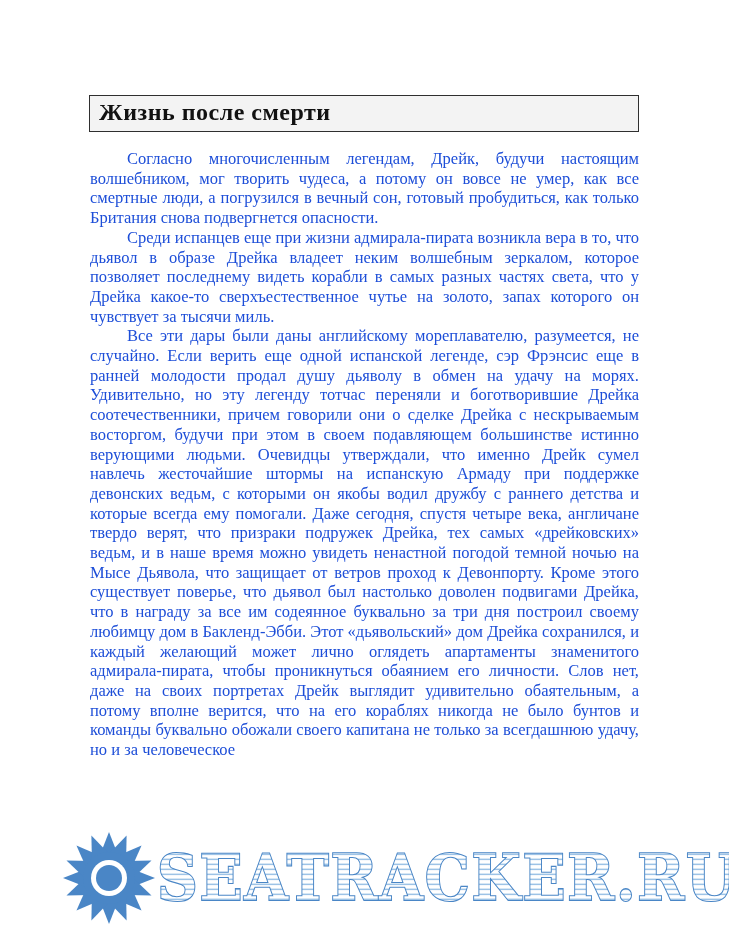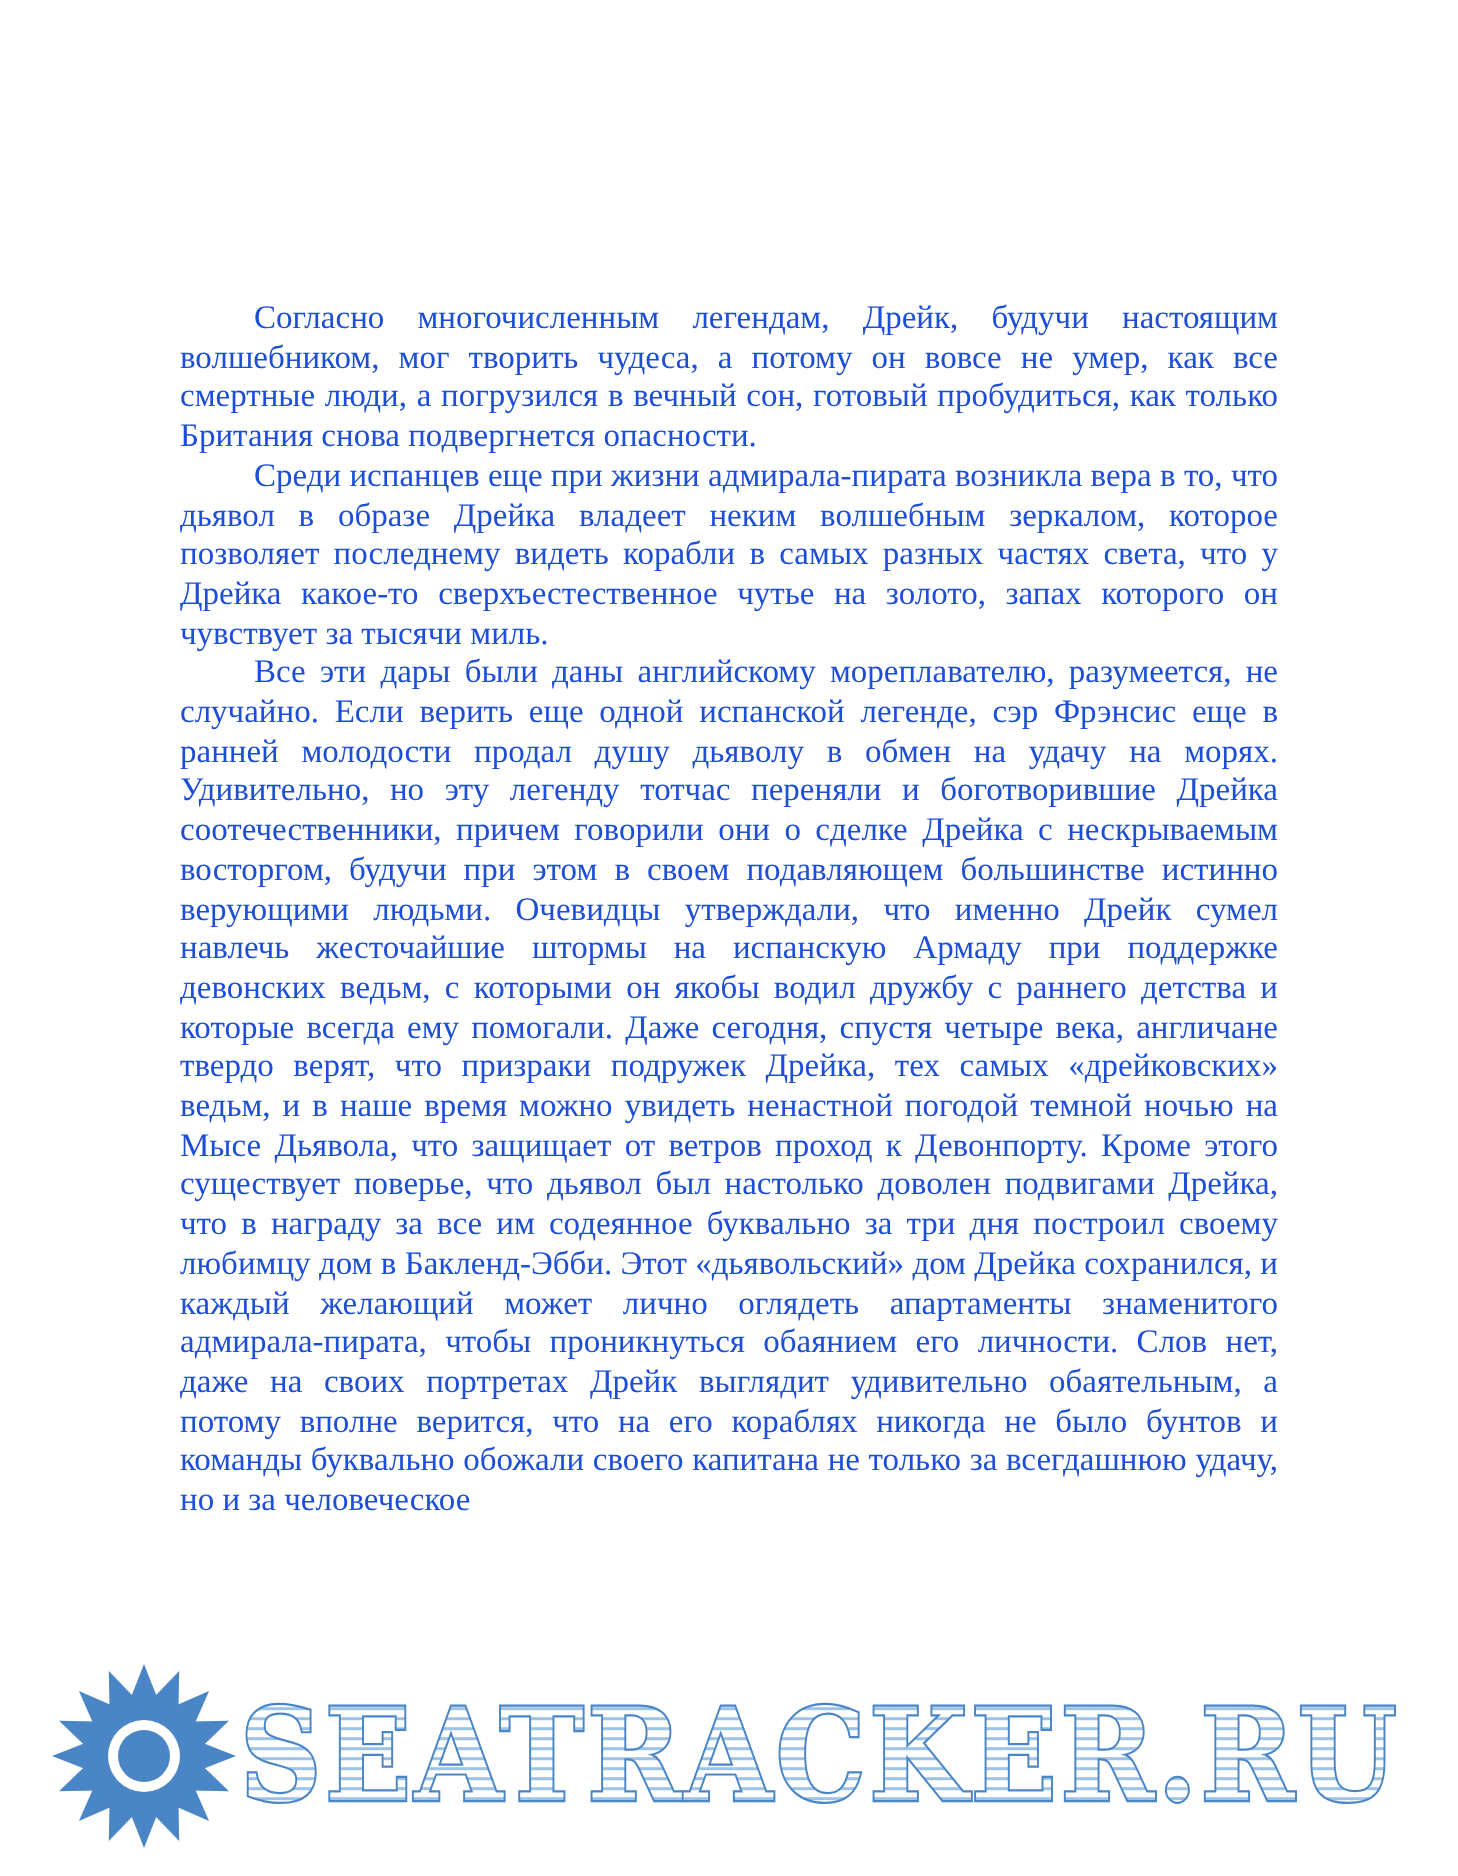--- a/index.html
+++ b/index.html
@@ -41,28 +41,32 @@
   .content p {
     margin: 0;
     text-indent: 37px;
   }
   .watermark {
     position: absolute;
     left: 0;
     top: 826px;
     width: 670px;
     height: 112px;
+    padding-left: 37px;
   }
   .watermark svg { display: block; }
 </style>
 </head>
 <body>
 
 <div class="page">
 
+  <div class="title-box">
+    <span class="title-text">Жизнь после смерти</span>
+  </div>
 
   <div class="content">
     <p>Согласно многочисленным легендам, Дрейк, будучи настоящим волшебником, мог творить чудеса, а потому он вовсе не умер, как все смертные люди, а погрузился в вечный сон, готовый пробудиться, как только Британия снова подвергнется опасности.</p>
     <p>Среди испанцев еще при жизни адмирала-пирата возникла вера в то, что дьявол в образе Дрейка владеет неким волшебным зеркалом, которое позволяет последнему видеть корабли в самых разных частях света, что у Дрейка какое-то сверхъестественное чутье на золото, запах которого он чувствует за тысячи миль.</p>
     <p>Все эти дары были даны английскому мореплавателю, разумеется, не случайно. Если верить еще одной испанской легенде, сэр Фрэнсис еще в ранней молодости продал душу дьяволу в обмен на удачу на морях. Удивительно, но эту легенду тотчас переняли и боготворившие Дрейка соотечественники, причем говорили они о сделке Дрейка с нескрываемым восторгом, будучи при этом в своем подавляющем большинстве истинно верующими людьми. Очевидцы утверждали, что именно Дрейк сумел навлечь жесточайшие штормы на испанскую Армаду при поддержке девонских ведьм, с которыми он якобы водил дружбу с раннего детства и которые всегда ему помогали. Даже сегодня, спустя четыре века, англичане твердо верят, что призраки подружек Дрейка, тех самых «дрейковских» ведьм, и в наше время можно увидеть ненастной погодой темной ночью на Мысе Дьявола, что защищает от ветров проход к Девонпорту. Кроме этого существует поверье, что дьявол был настолько доволен подвигами Дрейка, что в награду за все им содеянное буквально за три дня построил своему любимцу дом в Бакленд-Эбби. Этот «дьявольский» дом Дрейка сохранился, и каждый желающий может лично оглядеть апартаменты знаменитого адмирала-пирата, чтобы проникнуться обаянием его личности. Слов нет, даже на своих портретах Дрейк выглядит удивительно обаятельным, а потому вполне верится, что на его кораблях никогда не было бунтов и команды буквально обожали своего капитана не только за всегдашнюю удачу, но и за человеческое</p>
   </div>
 
   <div class="watermark">
     <svg width="729" height="112" viewBox="0 0 729 112" xmlns="http://www.w3.org/2000/svg">
       <defs>

